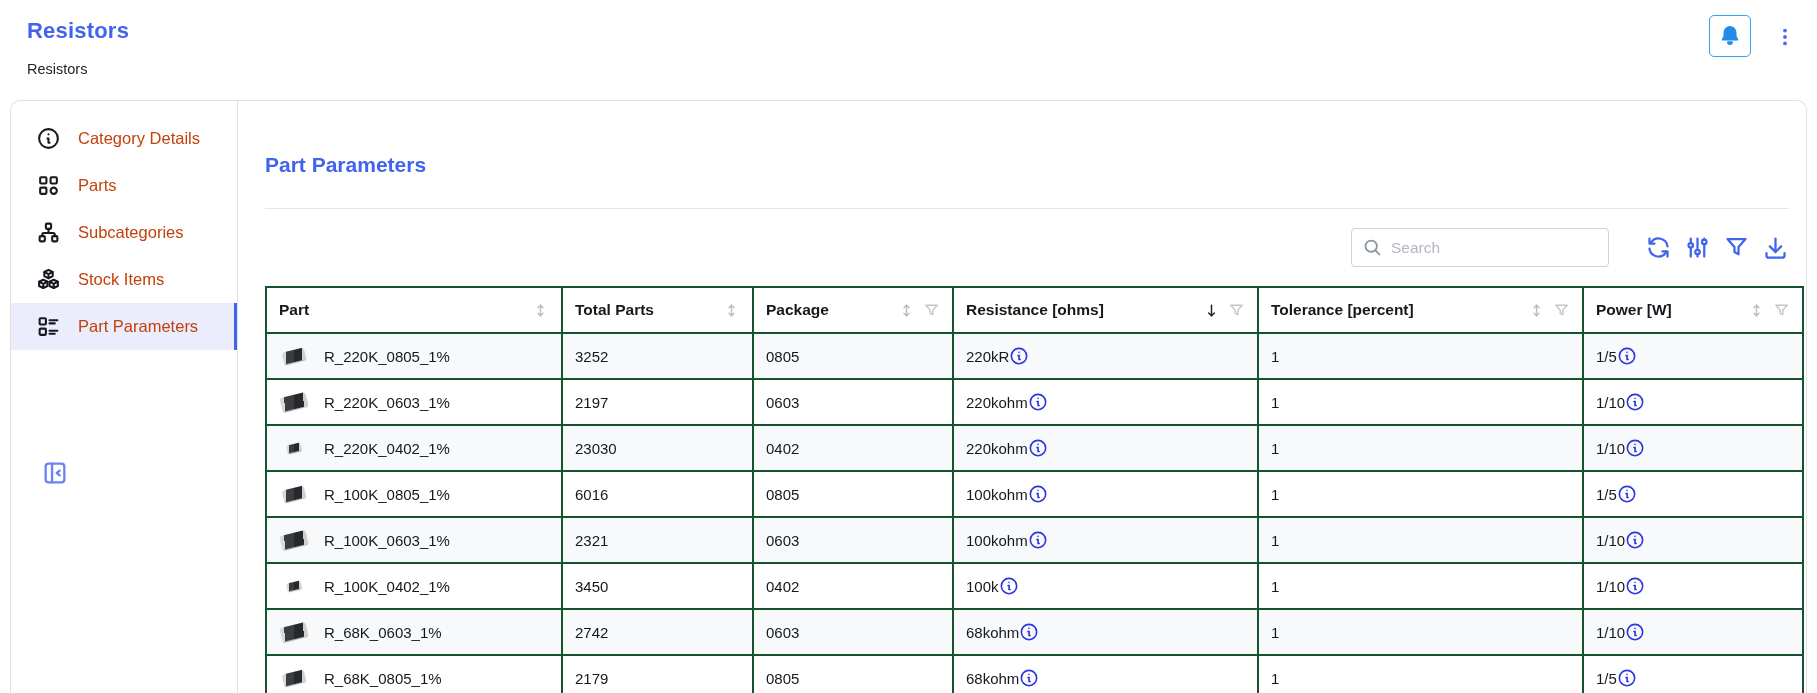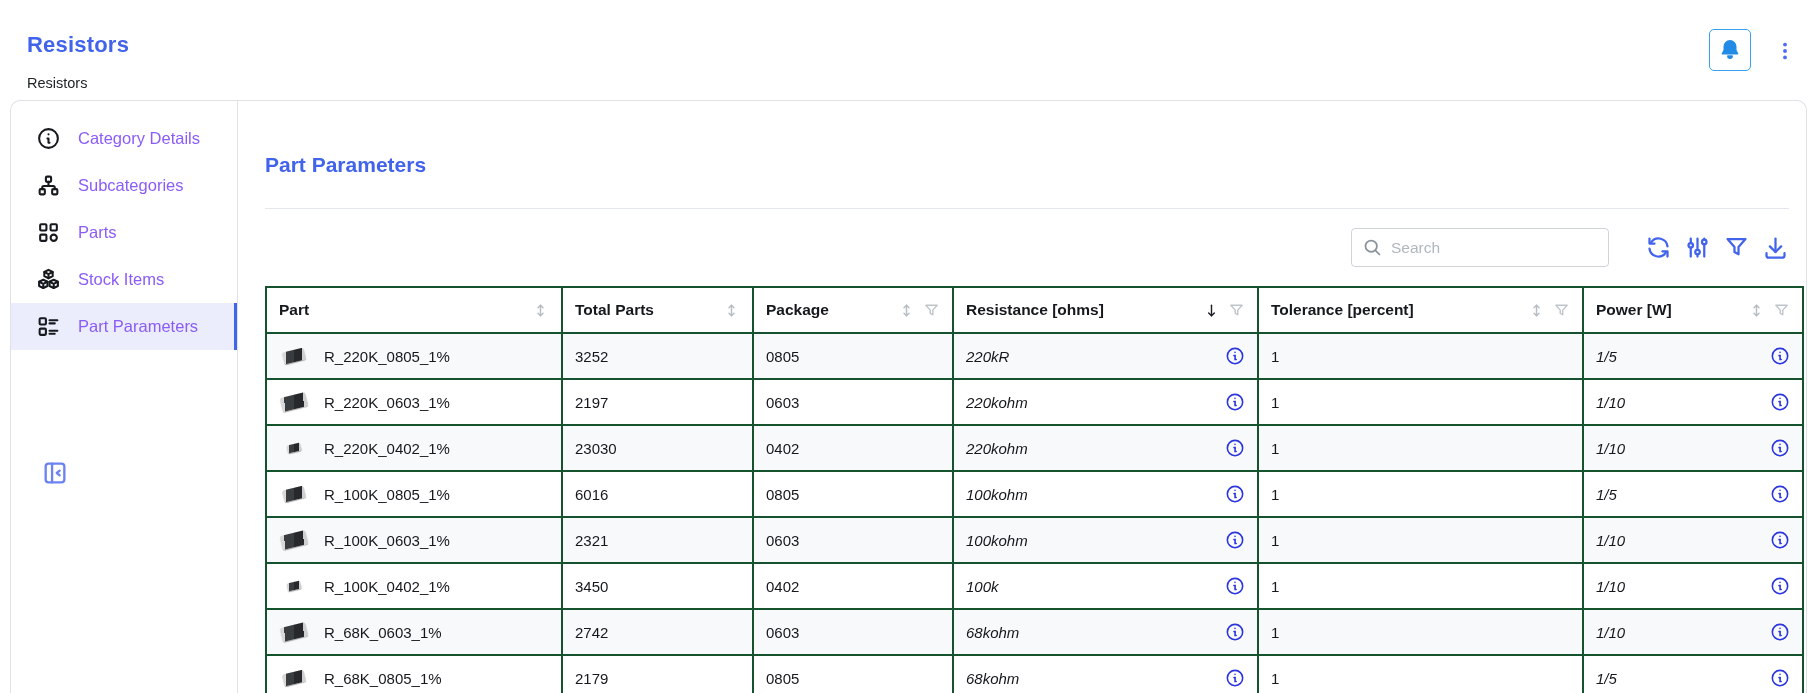--- a/index.html
+++ b/index.html
@@ -1,34 +1,34 @@
 <!DOCTYPE html>
 <html><head>
 <meta charset="utf-8">
 <style>
   * { margin:0; padding:0; box-sizing:border-box; }
   html,body { width:1817px; height:693px; overflow:hidden; background:#fff;
     font-family:"Liberation Sans", sans-serif; color:#1b1f24; }
 
   
-  .page-header { position:absolute; left:0; top:16px; width:1817px; height:100px; background:#fff; }
+  .page-header { position:absolute; left:0; top:2px; width:1817px; height:100px; background:#fff; }
   .page-title { position:absolute; left:27px; top:16px; font-size:22px; font-weight:700; color:#4263eb; letter-spacing:.2px; }
   .breadcrumb { position:absolute; left:27px; top:59px; font-size:14.5px; color:#212529; cursor:pointer; }
   .bell-btn { position:absolute; right:66px; top:13px; width:42px; height:42px; background:#fff;
     border:1px solid #39a1f0; border-radius:5px; display:flex; align-items:center; justify-content:center; cursor:pointer; }
   .menu-btn { position:absolute; right:20px; top:22px; width:24px; height:26px; background:transparent; border:none;
     display:flex; align-items:center; justify-content:center; cursor:pointer; }
 
   
   .content-panel { position:absolute; left:10px; right:10px; top:100px; height:600px;
     border:1px solid #dee2e6; border-bottom:none; border-radius:10px 10px 0 0; background:#fff; }
 
   
   .side-tabs { position:absolute; left:0; top:0; width:227px; height:593px; border-right:1px solid #dee2e6; padding-top:14px; }
-  .tab { height:47px; display:flex; align-items:center; padding-left:25px; gap:17px; cursor:pointer; font-size:16.5px; color:#8b5cf6; }
+  .tab { height:47px; display:flex; align-items:center; padding-left:25px; gap:17px; cursor:pointer; font-size:16.5px; color:#c2410c; }
   .tab .icon { width:25px; height:25px; display:inline-flex; color:#16191d; }
   .tab.active { background:#ebedfc; box-shadow:inset -3px 0 0 #4263eb; }
   .tab-label { white-space:nowrap; }
   .collapse-btn { position:absolute; left:30px; top:358px; width:28px; height:28px; background:transparent; border:none;
     color:#6b83f2; cursor:pointer; padding:0; }
 
   
   .main { position:absolute; left:228px; top:0; right:0; height:593px; }
   .section-title { position:absolute; left:26px; top:52px; font-size:21px; font-weight:700; color:#4263eb; }
   .rule { position:absolute; left:26px; right:17px; top:107px; height:0; border-top:1px solid #e3e6ea; }
@@ -48,21 +48,21 @@
   .param-table th, .param-table td { border:2px solid #14532d; height:46px; padding:0 12px; text-align:left;
     overflow:hidden; white-space:nowrap; }
   .param-table th { font-weight:700; font-size:15.5px; background:#fff; }
   .param-table tbody tr:nth-child(odd) { background:#f8f9fa; }
   .param-table tbody tr:nth-child(even) { background:#fff; }
   .th-inner { display:flex; align-items:center; justify-content:space-between; }
   .th-icons { display:flex; align-items:center; gap:8px; }
   .sort-icon { width:17px; height:17px; color:#b6bcc3; }
   .sort-icon.active { color:#1b1f24; }
   .funnel-icon { width:17px; height:17px; color:#c0c5cb; }
-  .cell-flex { display:flex; align-items:center; justify-content:space-between;font-style:italic; }
+  .cell-flex { display:flex; align-items:center; justify-content:flex-start; }
   .info-icon { width:20px; height:20px; color:#2b35dd; cursor:pointer; flex:0 0 auto; }
   .part-cell { display:flex; align-items:center; gap:15px; }
   .thumb-wrap { width:30px; display:flex; justify-content:center; align-items:center; flex:0 0 auto; }
   .chip { display:inline-block; border-radius:2px; transform:rotate(-14deg);
     background:linear-gradient(100deg,#d8d8d8 0 16%,#3a3d40 16% 50%,#26282b 50% 84%,#cfcfcf 84%);
     box-shadow:0 1px 1px rgba(0,0,0,.35); }
   .icon svg, .tool-btn svg, .collapse-btn svg, .bell-btn svg, .menu-btn svg,
   .sort-icon svg, .funnel-icon svg, .info-icon svg { width:100%; height:100%; display:block; }
 </style>
 </head>
@@ -98,39 +98,39 @@
             <circle cx="12" cy="12" r="9"></circle>
             <path d="M12 8h.01"></path>
             <path d="M11 12h1v4h1"></path>
           </svg>
         </span>
         <span class="tab-label">Category Details</span>
       </div>
       <div class="tab">
         <span class="icon">
           <svg viewBox="0 0 24 24" fill="none" stroke="currentColor" stroke-width="2" stroke-linecap="round" stroke-linejoin="round">
+            <rect x="4" y="4" width="6" height="6" rx="1"></rect>
+            <rect x="14" y="4" width="6" height="6" rx="1"></rect>
+            <rect x="4" y="14" width="6" height="6" rx="1"></rect>
+            <circle cx="17" cy="17" r="3"></circle>
+          </svg>
+        </span>
+        <span class="tab-label">Parts</span>
+      </div>
+      <div class="tab">
+        <span class="icon">
+          <svg viewBox="0 0 24 24" fill="none" stroke="currentColor" stroke-width="2" stroke-linecap="round" stroke-linejoin="round">
             <rect x="3.5" y="15.5" width="5" height="5" rx="1"></rect>
             <rect x="15.5" y="15.5" width="5" height="5" rx="1"></rect>
             <rect x="9.5" y="3.5" width="5" height="5" rx="1"></rect>
             <path d="M6 15.5v-1.5a1.5 1.5 0 0 1 1.5-1.5h9a1.5 1.5 0 0 1 1.5 1.5v1.5"></path>
             <path d="M12 8.5v4"></path>
           </svg>
         </span>
         <span class="tab-label">Subcategories</span>
-      </div>
-      <div class="tab">
-        <span class="icon">
-          <svg viewBox="0 0 24 24" fill="none" stroke="currentColor" stroke-width="2" stroke-linecap="round" stroke-linejoin="round">
-            <rect x="4" y="4" width="6" height="6" rx="1"></rect>
-            <rect x="14" y="4" width="6" height="6" rx="1"></rect>
-            <rect x="4" y="14" width="6" height="6" rx="1"></rect>
-            <circle cx="17" cy="17" r="3"></circle>
-          </svg>
-        </span>
-        <span class="tab-label">Parts</span>
       </div>
       <div class="tab">
         <span class="icon">
           <svg viewBox="0 0 24 24" fill="none" stroke="currentColor" stroke-width="2" stroke-linecap="round" stroke-linejoin="round">
             <path d="M12 2.8l4 2v4l-4 2-4-2v-4z"></path>
             <path d="M8 4.8l4 2 4-2M12 6.8v4"></path>
             <path d="M7 12.2l4 2v4l-4 2-4-2v-4z"></path>
             <path d="M3 14.2l4 2 4-2M7 16.2v4"></path>
             <path d="M17 12.2l4 2v4l-4 2-4-2v-4z"></path>
             <path d="M13 14.2l4 2 4-2M17 16.2v4"></path>

